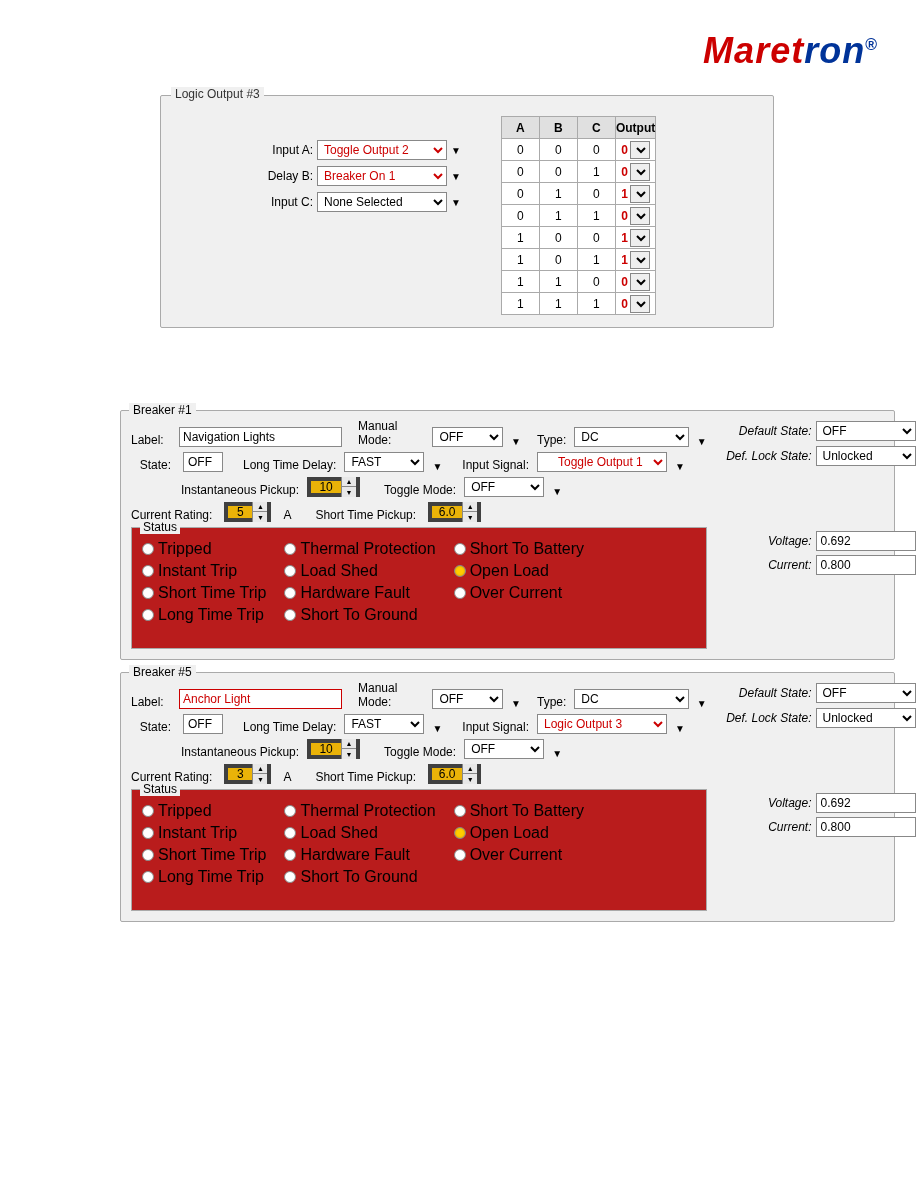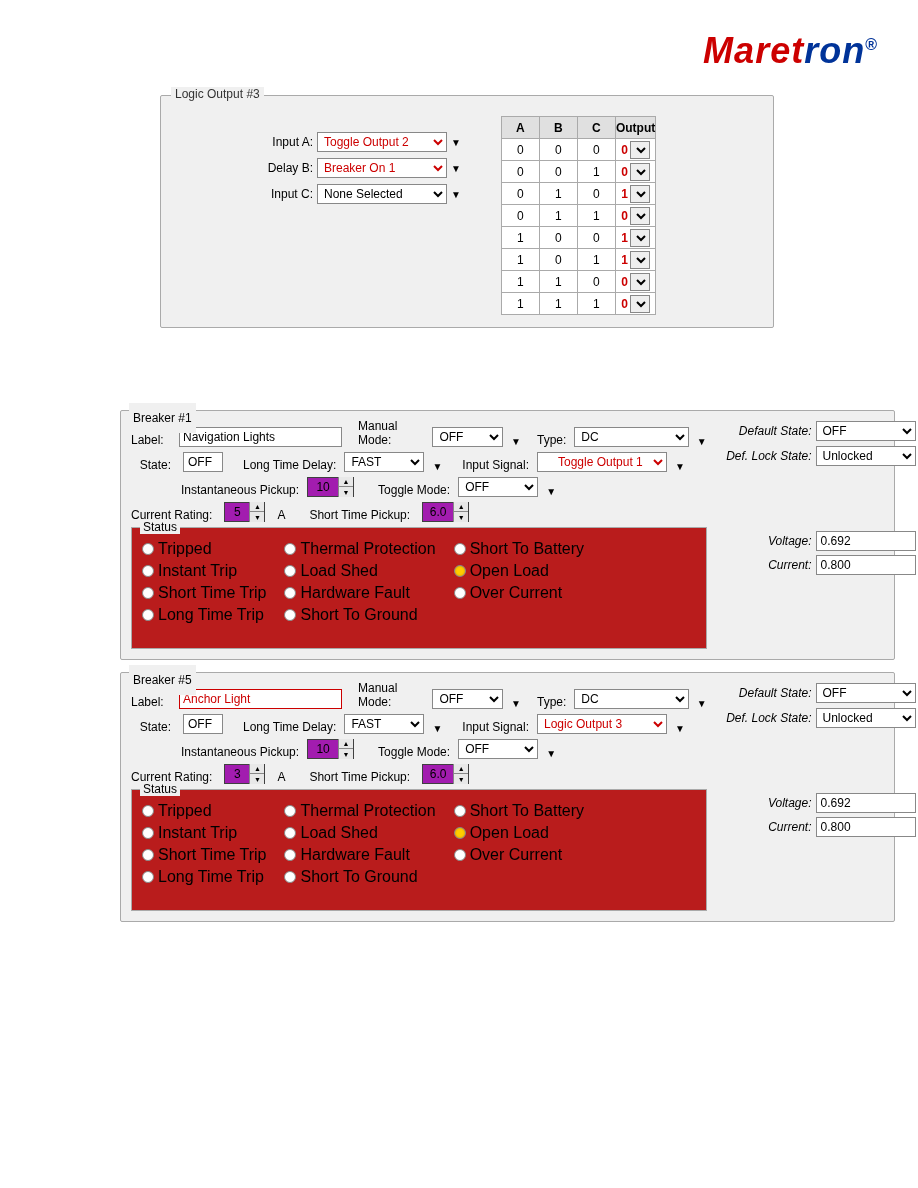--- a/index.html
+++ b/index.html
@@ -79,21 +79,21 @@
     .truth-table th {
       background: #e0e0e0;
       font-weight: bold;
     }
 
     
     .inputs-area {
       display: flex;
       flex-direction: column;
       gap: 6px;
-      margin-top: 20px;
+      margin-top: 28px;
       margin-left: 80px;
     }
     .input-row {
       display: flex;
       align-items: center;
       gap: 4px;
     }
     .input-label {
       width: 60px;
       text-align: right;
@@ -135,21 +135,21 @@
       position: relative;
       padding: 8px 10px 10px 10px;
       margin-bottom: 12px;
       background: #f0f0f0;
     }
     .breaker-title {
       position: absolute;
       top: -8px;
       left: 8px;
       background: #f0f0f0;
-      padding: 8px 4px;
+      padding: 0 4px;
       font-size: 12px;
       font-weight: normal;
     }
 
     .breaker-row {
       display: flex;
       align-items: flex-end;
       gap: 8px;
       margin-bottom: 5px;
     }
@@ -172,22 +172,22 @@
       font-size: 12px;
       height: 20px;
       min-width: 40px;
       display: inline-flex;
       align-items: center;
     }
 
     .spinner-input {
       display: inline-flex;
       align-items: center;
-      border: 1px solid #404040;
-      background: #a21caf;
+      border: 4px solid #404040;
+      background: #eab308;
       height: 20px;
     }
     .spinner-val {
       padding: 0 4px;
       min-width: 30px;
       text-align: center;
       font-size: 12px;
       border: none;
       outline: none;
     }

